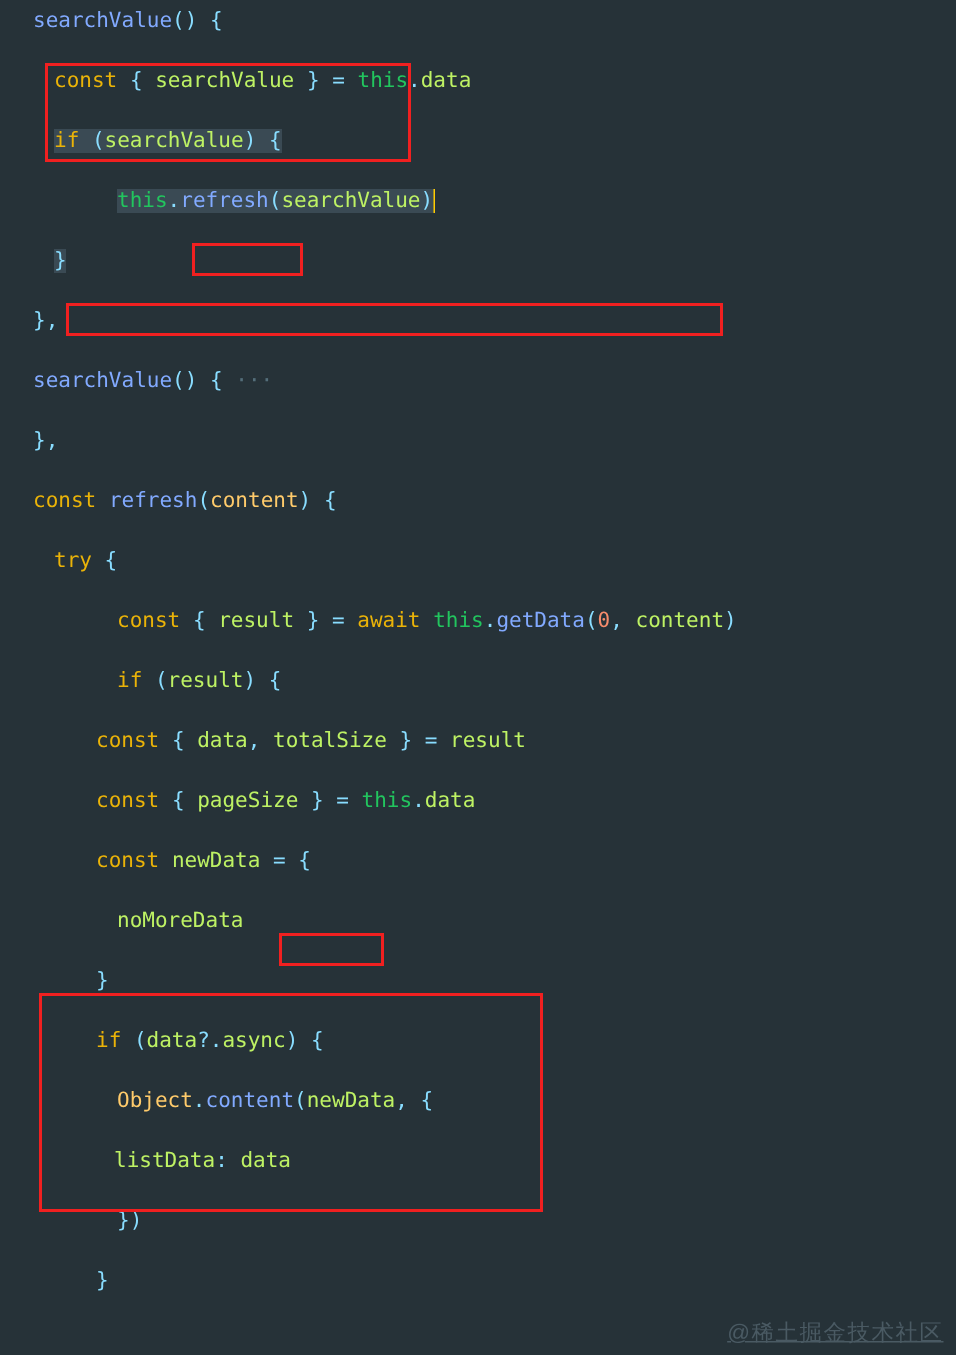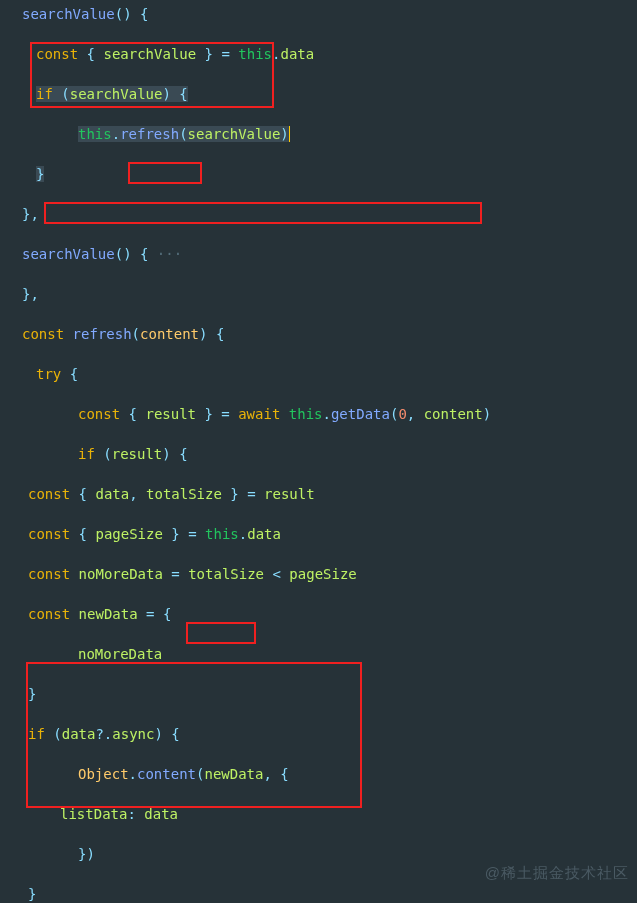--- a/index.html
+++ b/index.html
@@ -12,23 +12,23 @@
     width:637px;
     height:903px;
     overflow:hidden;
     position:relative;
   }
   pre{margin:0;padding:4px 0 0 0;white-space:pre}
   .line{display:block;height:20px;padding-left:8px}
   .ind1{padding-left:22px}
   .ind2{padding-left:36px}
   .ind3{padding-left:78px}
-  .ind4{padding-left:28px}
+  .ind4{padding-left:64px}
   .ind5{padding-left:78px}
-  .ind6{padding-left:60px}
+  .ind6{padding-left:76px}
 
   
   .c-fn{color:#82aaff}        
   .c-kw{color:#eab308}        
   .c-id{color:#bef264}        
   .c-this{color:#22c55e}
   .c-punc{color:#89ddff}      
   .c-num{color:#f78c6c}       
   .c-par{color:#ffcb6b}                     
   .c-dim{color:#546e7a}        
@@ -40,46 +40,46 @@
     box-sizing:border-box;
     pointer-events:none;
   }
   
   .sel{background:#3a4a54}
   .caret{border-right:1px solid #ffcc00}
   
   .watermark{
     position:absolute;
     right:8px;
-    bottom:20px;
+    bottom:4px;
     color:#4a5a63;
     font-family:sans-serif;
     font-size:15px;
     letter-spacing:1px;
     user-select:none;
+    text-decoration:underline;
   }
 </style>
 </head>
 <body>
 
 <pre><span class="line ind1"><span class="c-fn">searchValue</span><span class="c-punc">() {</span></span>
 <span class="line ind2"><span class="c-kw">const</span><span class="c-punc"> { </span><span class="c-id">searchValue</span><span class="c-punc"> }</span><span class="c-punc"> = </span><span class="c-this">this</span><span class="c-punc">.</span><span class="c-id">data</span></span>
 <span class="line ind2"><span class="sel"><span class="c-kw">if</span><span class="c-punc"> (</span><span class="c-id">searchValue</span><span class="c-punc">) {</span></span></span>
 <span class="line ind3"><span class="sel"><span class="c-this">this</span><span class="c-punc">.</span><span class="c-fn">refresh</span><span class="c-punc">(</span><span class="c-id">searchValue</span><span class="c-punc caret">)</span></span></span>
 <span class="line ind2"><span class="sel"><span class="c-punc">}</span></span></span>
 <span class="line ind1"><span class="c-punc">},</span></span>
 <span class="line ind1"><span class="c-fn">searchValue</span><span class="c-punc">() {</span><span class="c-dim"> ···</span></span>
 <span class="line ind1"><span class="c-punc">},</span></span>
 <span class="line ind1"><span class="c-kw">const</span> <span class="c-fn">refresh</span><span class="c-punc">(</span><span class="c-par">content</span><span class="c-punc">) {</span></span>
 <span class="line ind2"><span class="c-kw">try</span><span class="c-punc"> {</span></span>
 <span class="line ind3"><span class="c-kw">const</span><span class="c-punc"> { </span><span class="c-id">result</span><span class="c-punc"> } = </span><span class="c-kw">await</span><span> </span><span class="c-this">this</span><span class="c-punc">.</span><span class="c-fn">getData</span><span class="c-punc">(</span><span class="c-num">0</span><span class="c-punc">, </span><span class="c-id">content</span><span class="c-punc">)</span></span>
 <span class="line ind3"><span class="c-kw">if</span><span class="c-punc"> (</span><span class="c-id">result</span><span class="c-punc">) {</span></span>
 <span class="line ind4"><span class="c-kw">const</span><span class="c-punc"> { </span><span class="c-id">data</span><span class="c-punc">, </span><span class="c-id">totalSize</span><span class="c-punc"> } = </span><span class="c-id">result</span></span>
 <span class="line ind4"><span class="c-kw">const</span><span class="c-punc"> { </span><span class="c-id">pageSize</span><span class="c-punc"> } = </span><span class="c-this">this</span><span class="c-punc">.</span><span class="c-id">data</span></span>
-<span class="line ind4"><span class="c-kw">const</span><span> </span><span class="c-id">noMoreData</span><span class="c-punc"> = </span><span class="c-id">totalSize</span><span class="c-punc"> &lt; </span><span class="c-id">pageSize</span></span>
 <span class="line ind4"><span class="c-kw">const</span><span> </span><span class="c-id">newData</span><span class="c-punc"> = {</span></span>
 <span class="line ind5"><span class="c-id">noMoreData</span></span>
 <span class="line ind4"><span class="c-punc">}</span></span>
 <span class="line ind4"><span class="c-kw">if</span><span class="c-punc"> (</span><span class="c-id">data</span><span class="c-punc">?.</span><span class="c-id">async</span><span class="c-punc">) {</span></span>
 <span class="line ind5"><span class="c-par">Object</span><span class="c-punc">.</span><span class="c-fn">content</span><span class="c-punc">(</span><span class="c-id">newData</span><span class="c-punc">, {</span></span>
 <span class="line ind6"><span class="c-id">listData</span><span class="c-punc">: </span><span class="c-id">data</span></span>
 <span class="line ind5"><span class="c-punc">})</span></span>
 <span class="line ind4"><span class="c-punc">}</span></span>
 
 

